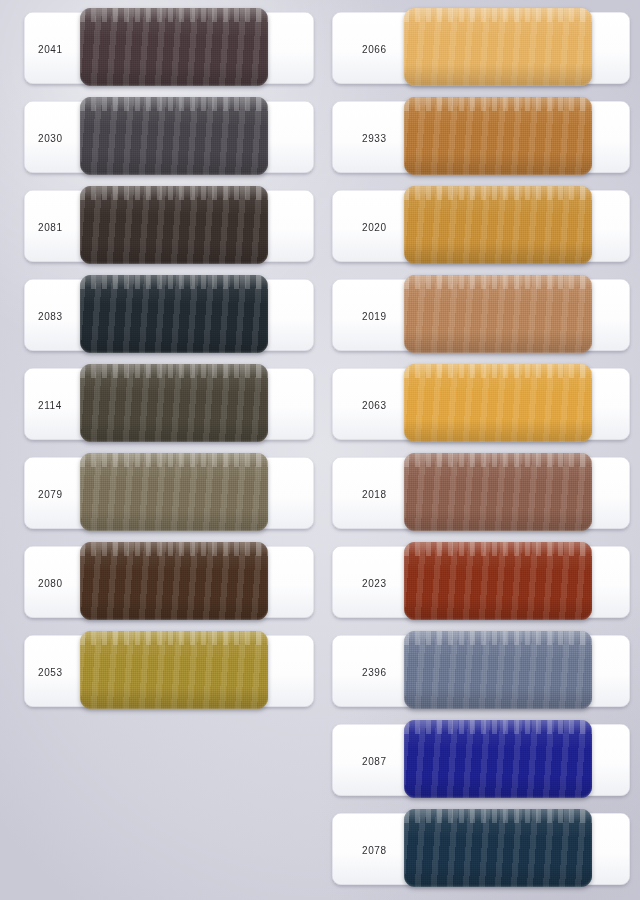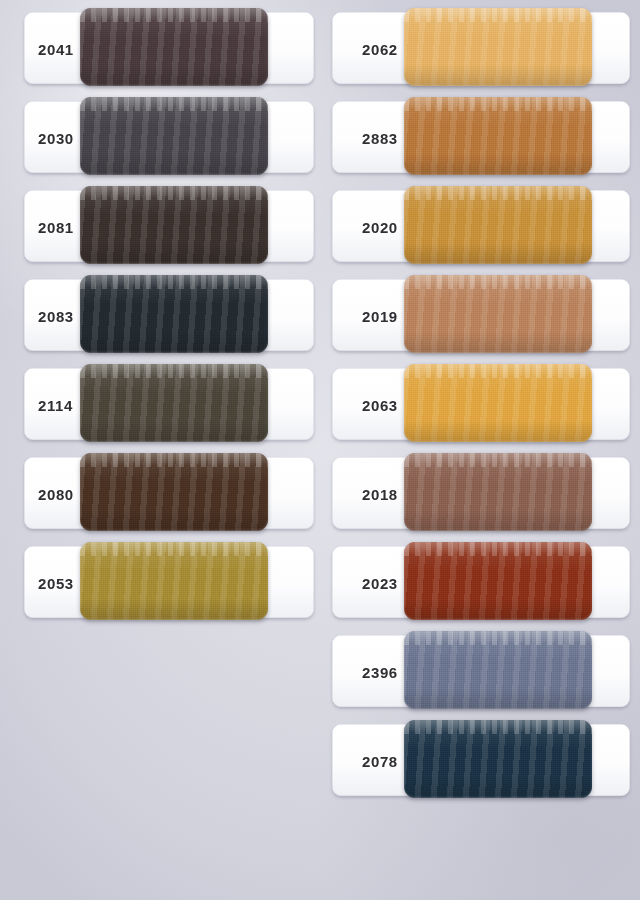--- a/index.html
+++ b/index.html
@@ -70,27 +70,26 @@
     border-radius:9px;
     z-index:-1;
     box-shadow:0 2px 4px rgba(120,120,140,.32);
   }
 
   .code{
     position:absolute;
     left:14px;
     top:50%;
     transform:translateY(-50%);
-    font-size:15px;
+    font-size:10px;
     letter-spacing:.6px;
     color:#2f2f33;
     z-index:4;
     white-space:nowrap;
     font-family:"Liberation Sans", sans-serif;
-    font-weight:bold;
   }
   .col-right .code{left:30px;}
 
   
   .swatch{
     position:absolute;
     top:2px;
     height:78px;
     left:56px;
     right:46px;
@@ -170,47 +169,55 @@
       <div class="sample">
         <div class="strip"></div>
         <div class="code">2114</div>
         <div class="swatch" style="background: rgb(75, 69, 57);">
           <div class="weave"></div>
           <div class="sheen"></div>
         </div>
       </div>
       <div class="sample">
         <div class="strip"></div>
+        <div class="code">2079</div>
+        <div class="swatch" style="background: rgb(121, 112, 90);">
+          <div class="weave"></div>
+          <div class="sheen"></div>
+        </div>
+      </div>
+      <div class="sample">
+        <div class="strip"></div>
         <div class="code">2080</div>
         <div class="swatch" style="background: rgb(74, 49, 34);">
           <div class="weave"></div>
           <div class="sheen"></div>
         </div>
       </div>
       <div class="sample">
         <div class="strip"></div>
         <div class="code">2053</div>
         <div class="swatch" style="background: rgb(165, 139, 52);">
           <div class="weave"></div>
           <div class="sheen"></div>
         </div>
       </div>
     </div>
   <div class="column col-right">
       <div class="sample">
         <div class="strip"></div>
-        <div class="code">2062</div>
+        <div class="code">2066</div>
         <div class="swatch" style="background: rgb(229, 178, 100);">
           <div class="weave"></div>
           <div class="sheen"></div>
         </div>
       </div>
       <div class="sample">
         <div class="strip"></div>
-        <div class="code">2883</div>
+        <div class="code">2933</div>
         <div class="swatch" style="background: rgb(183, 118, 58);">
           <div class="weave"></div>
           <div class="sheen"></div>
         </div>
       </div>
       <div class="sample">
         <div class="strip"></div>
         <div class="code">2020</div>
         <div class="swatch" style="background: rgb(199, 144, 56);">
           <div class="weave"></div>
@@ -252,20 +259,28 @@
       <div class="sample">
         <div class="strip"></div>
         <div class="code">2396</div>
         <div class="swatch" style="background: rgb(107, 117, 144);">
           <div class="weave"></div>
           <div class="sheen"></div>
         </div>
       </div>
       <div class="sample">
         <div class="strip"></div>
+        <div class="code">2087</div>
+        <div class="swatch" style="background: rgb(29, 32, 144);">
+          <div class="weave"></div>
+          <div class="sheen"></div>
+        </div>
+      </div>
+      <div class="sample">
+        <div class="strip"></div>
         <div class="code">2078</div>
         <div class="swatch" style="background: rgb(27, 51, 70);">
           <div class="weave"></div>
           <div class="sheen"></div>
         </div>
       </div>
     </div>
 </div>
 
 </body></html>

